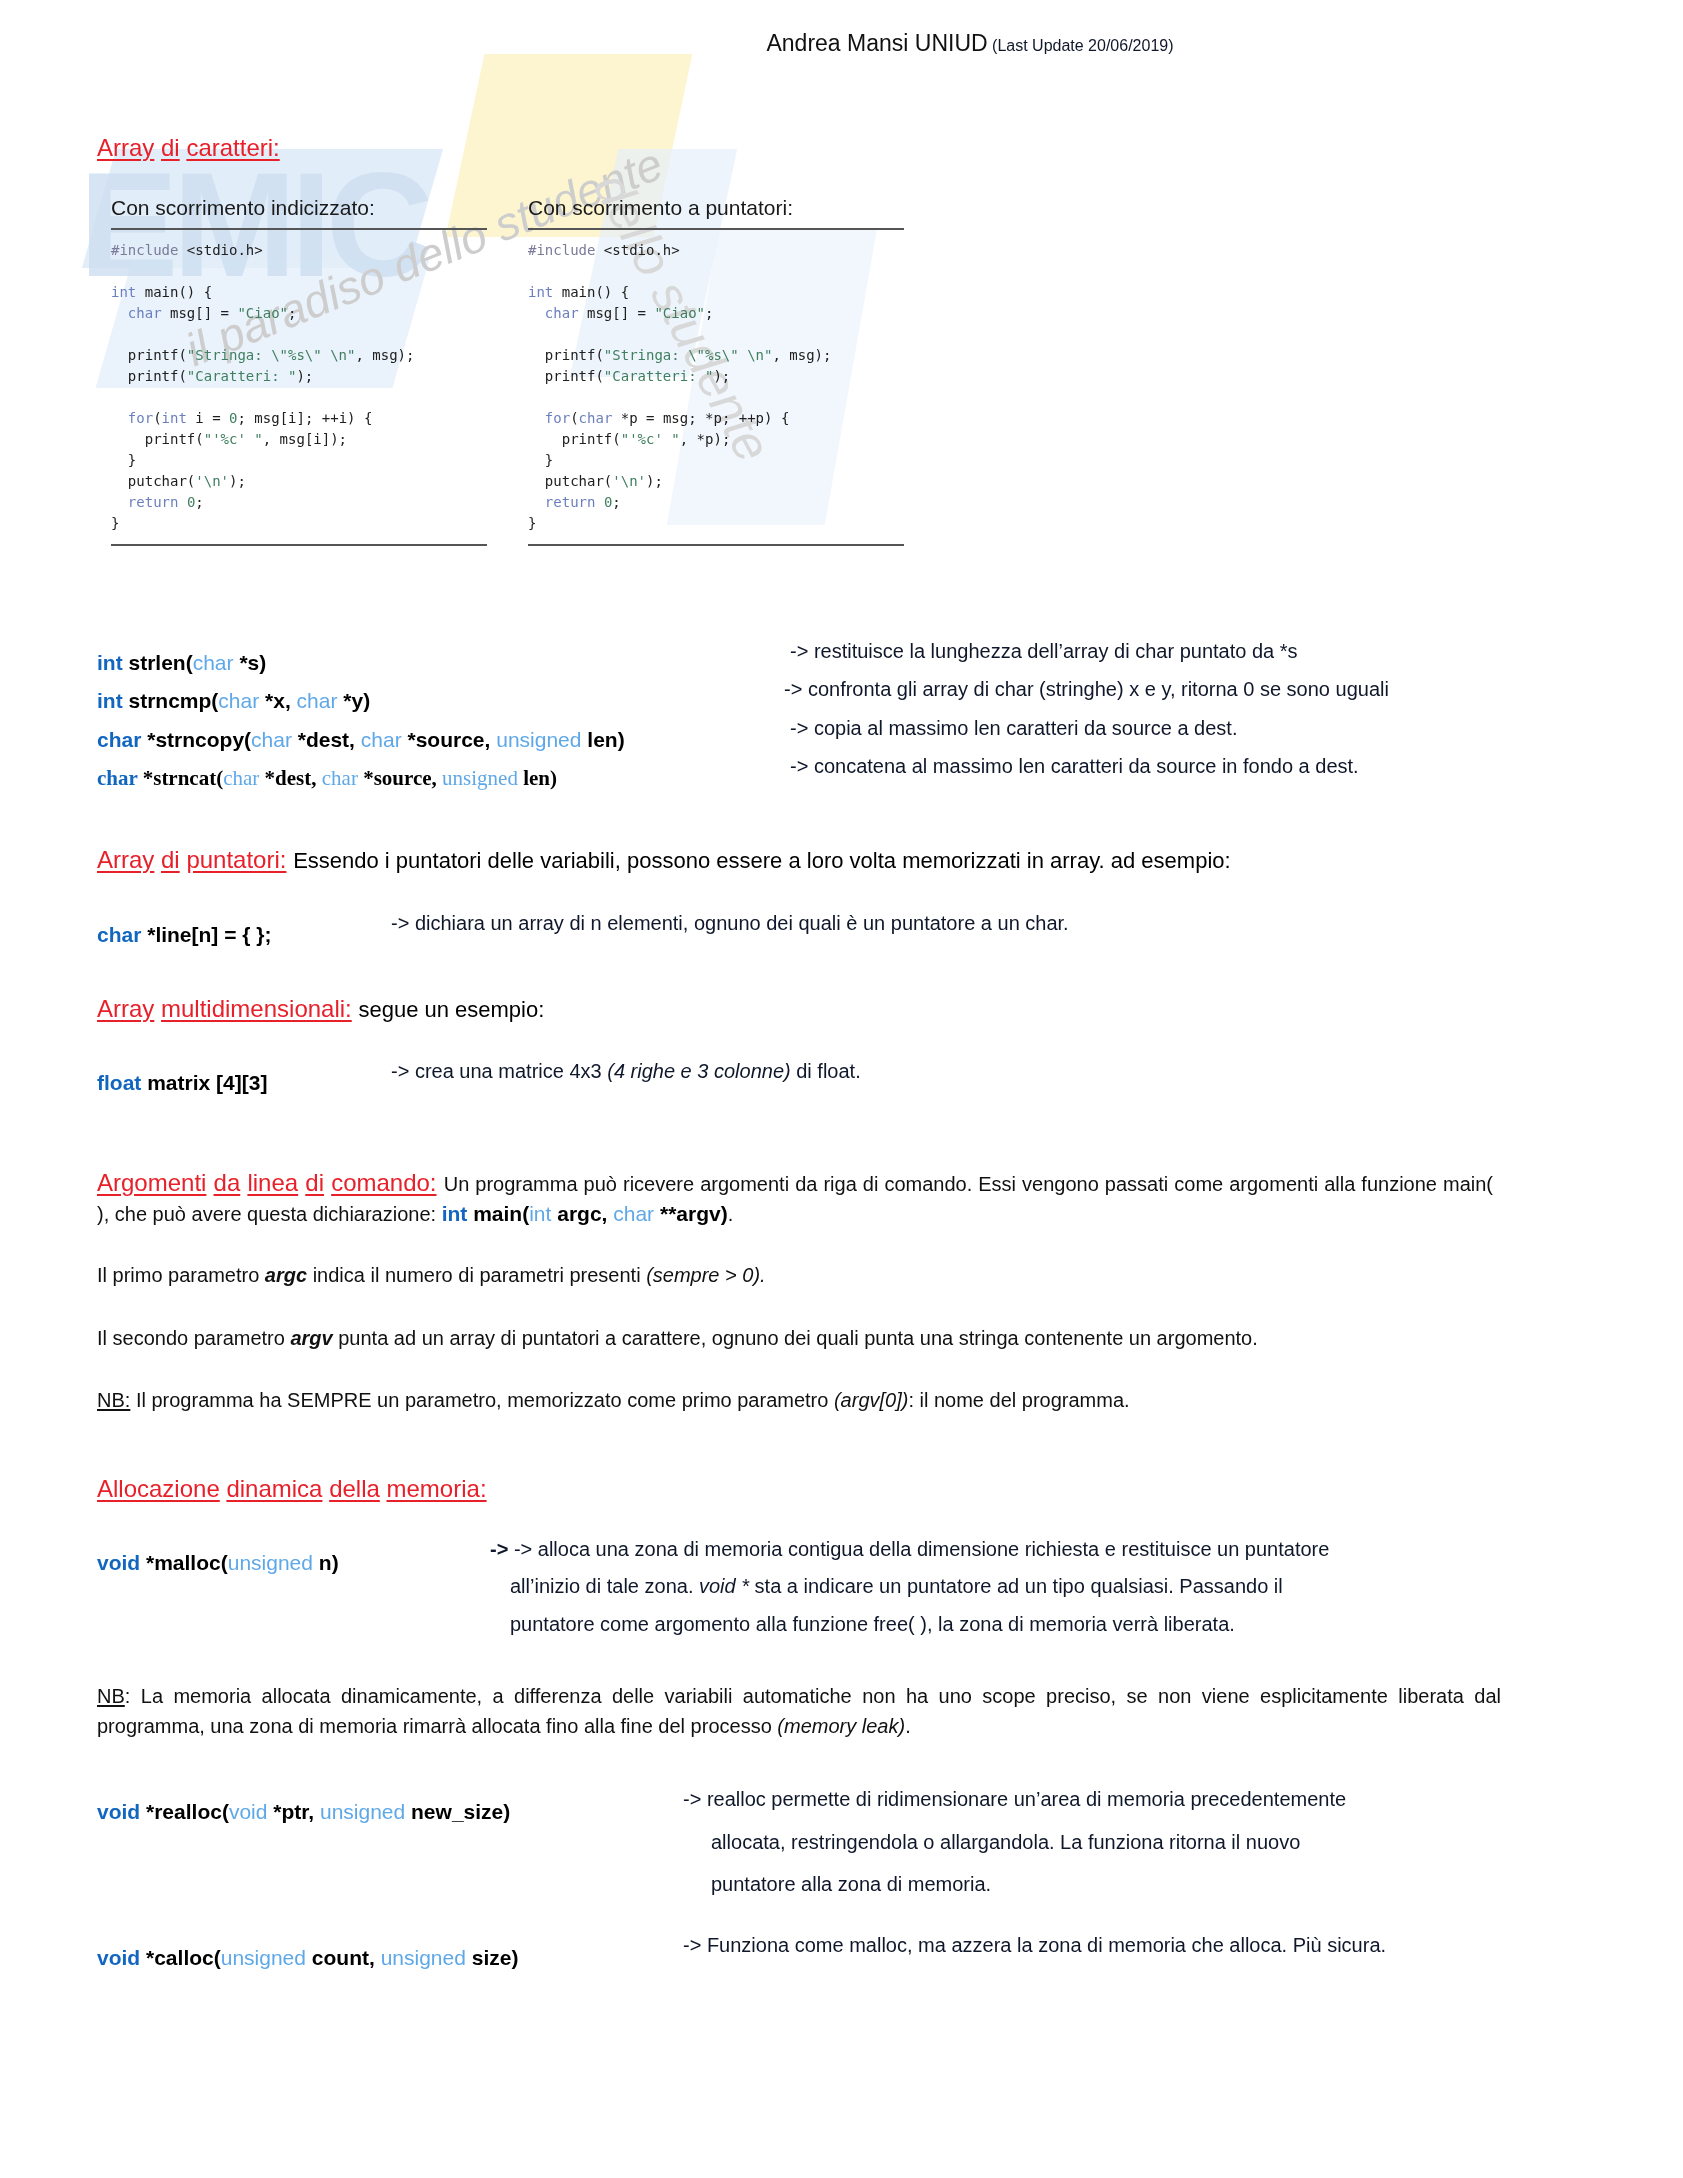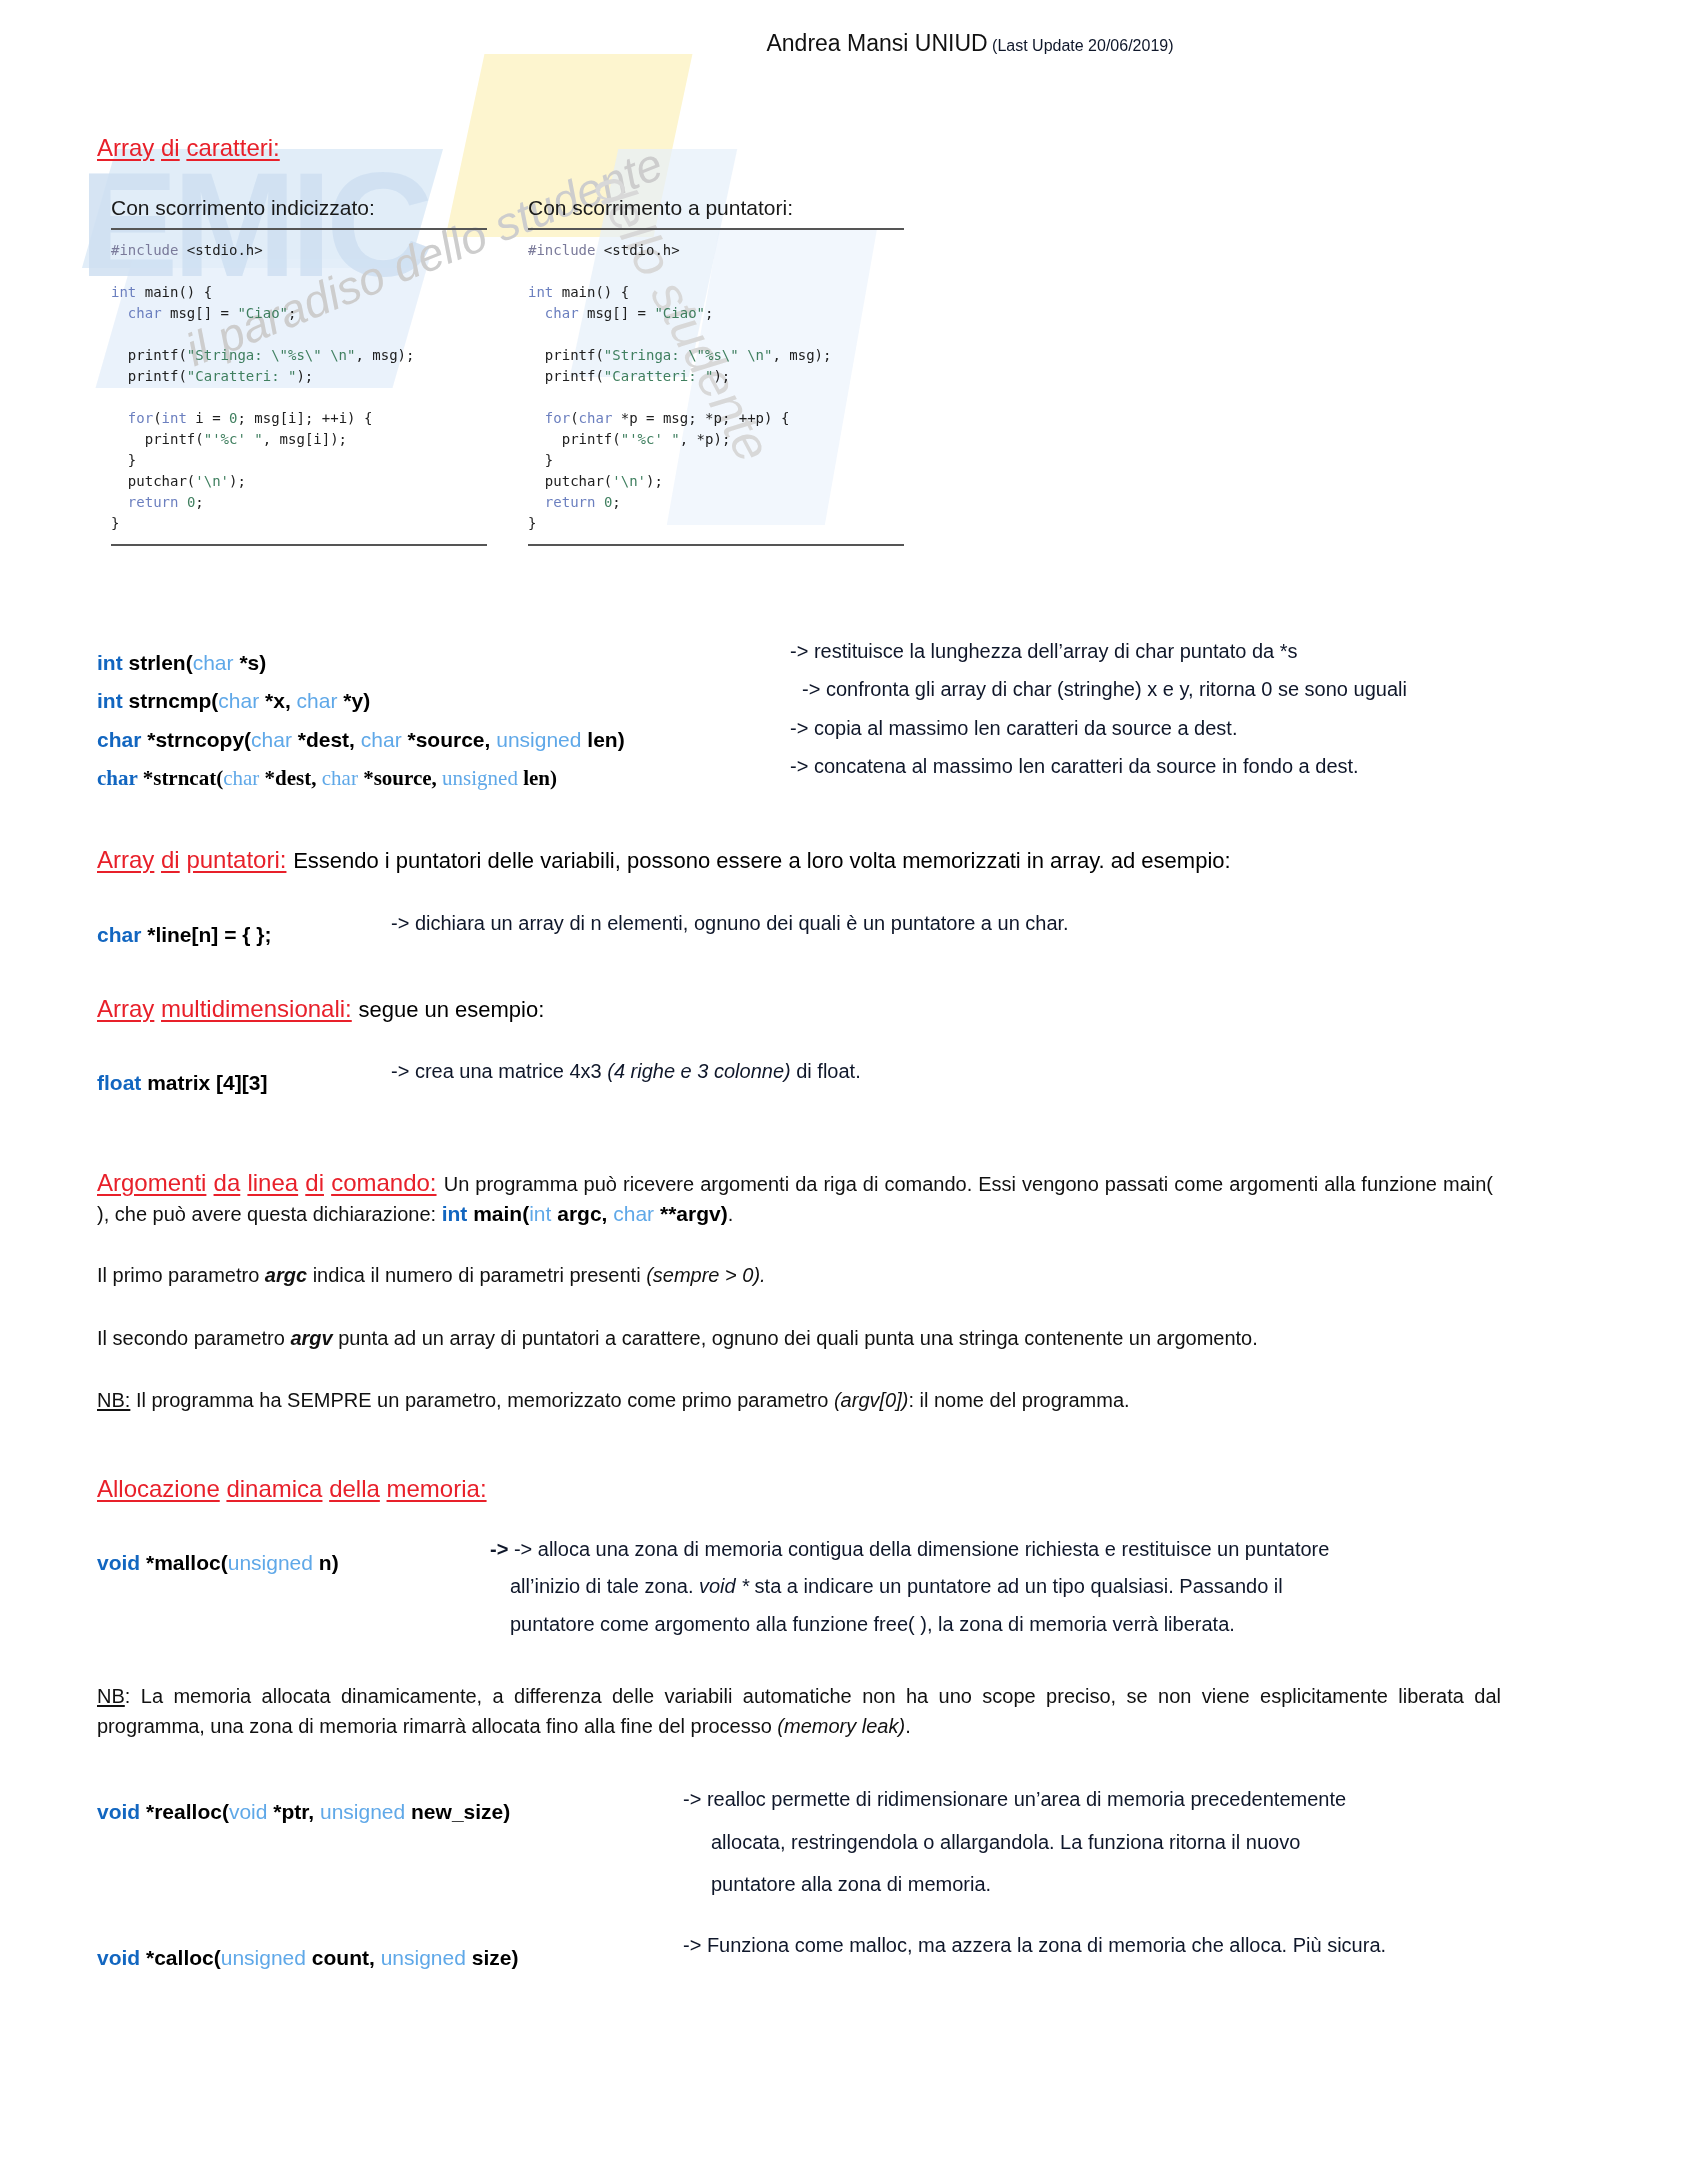--- a/index.html
+++ b/index.html
@@ -275,21 +275,21 @@
     </div>
 
     <div class="sig-row sig" style="left:97px;top:638px;">
       <span class="t-dark">int</span> <span>strlen(</span><span class="t-light">char</span> <span>*s)</span>
     </div>
     <div class="desc" style="left:790px;top:640px;">-&gt; restituisce la lunghezza dell’array di char puntato da *s</div>
 
     <div class="sig-row sig" style="left:97px;top:676px;">
       <span class="t-dark">int</span> <span>strncmp(</span><span class="t-light">char</span> <span>*x,</span> <span class="t-light">char</span> <span>*y)</span>
     </div>
-    <div class="desc" style="left:802px;top:678px;">-&gt; confronta gli array di char (stringhe) x e y, ritorna 0 se sono uguali</div>
+    <div class="desc" style="left:784px;top:678px;">-&gt; confronta gli array di char (stringhe) x e y, ritorna 0 se sono uguali</div>
 
     <div class="sig-row sig" style="left:97px;top:715px;">
       <span class="t-dark">char</span> <span>*strncopy(</span><span class="t-light">char</span> <span>*dest,</span> <span class="t-light">char</span> <span>*source,</span> <span class="t-light">unsigned</span> <span>len)</span>
     </div>
     <div class="desc" style="left:790px;top:717px;">-&gt; copia al massimo len caratteri da source a dest.</div>
 
     <div class="sig-row sig" style="left:97px;top:753px;font-family:Liberation Serif, serif;">
       <span class="t-dark">char</span> <span>*strncat(</span><span class="t-light">char</span> <span>*dest,</span> <span class="t-light">char</span> <span>*source,</span> <span class="t-light">unsigned</span> <span>len)</span>
     </div>
     <div class="desc" style="left:790px;top:755px;">-&gt; concatena al massimo len caratteri da source in fondo a dest.</div>

